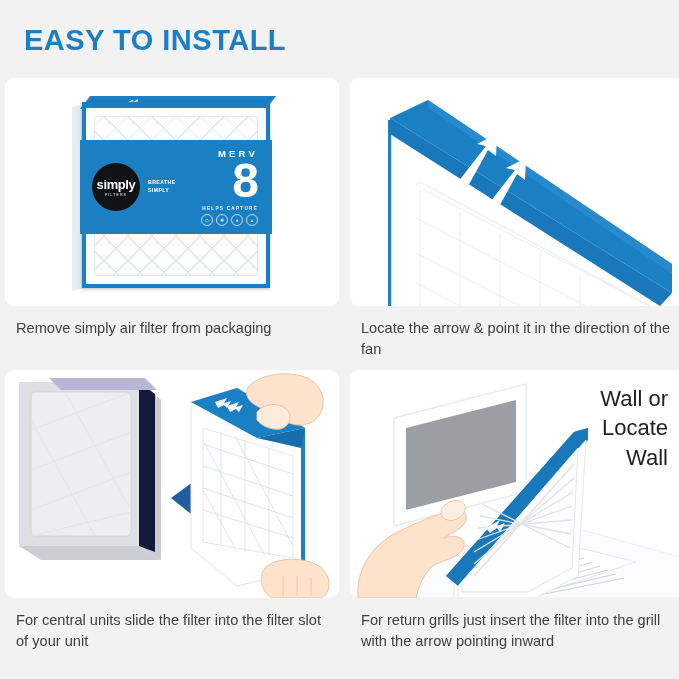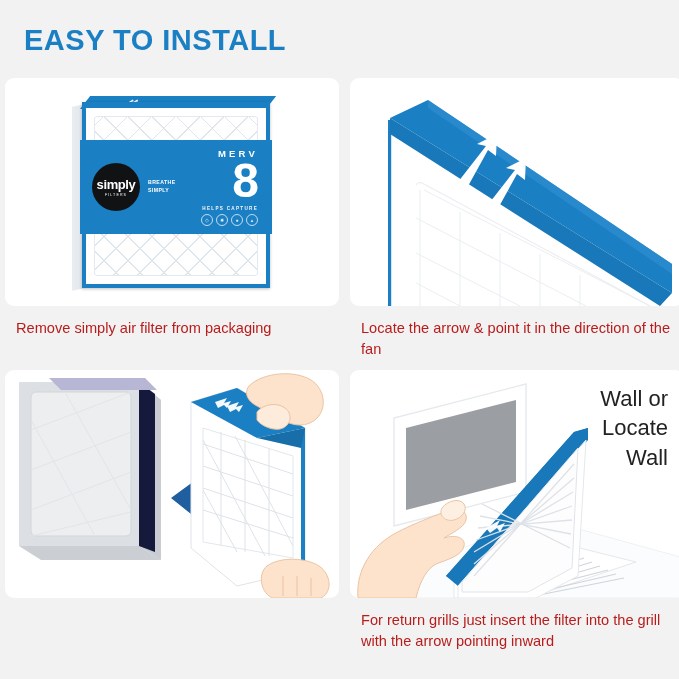--- a/index.html
+++ b/index.html
@@ -31,21 +31,21 @@
   .card{
     position:relative;
     height:228px;
     background:#ffffff;
     border-radius:9px;
     overflow:hidden;
   }
   .caption{
     padding:12px 11px 0 11px;
     font-size:14.6px;line-height:1.42;
-    color:#b91c1c;
+    color:#404040;
     min-height:46px;
   }
 
   
   .p1-wrap{position:absolute;left:50%;top:50%;transform:translate(-50%,-50%);}
   .box{
     position:relative;width:200px;height:192px;
   }
   
   .box-side{
@@ -280,20 +280,21 @@
               <path d="M262 196 C276 186 302 188 314 196 C326 204 328 222 316 228 L268 228 C256 224 252 204 262 196 Z"></path>
               <g stroke="#eac3a3" stroke-width="1" fill="none">
                 <path d="M278 206 L278 226"></path>
                   <path d="M292 206 L292 226"></path>
                   <path d="M306 208 L306 226"></path>
               </g>
             </g>
           </svg>
         </div>
       </div>
+      <div class="caption">For central units slide the filter into the filter slot of your unit</div>
     </div>
 
     <div class="step">
       <div class="card">
         <div class="p4">
           <svg viewBox="0 0 334 228" preserveAspectRatio="none">
 
             <path d="M58 196 L196 150 L334 188 L334 228 L58 228 Z" fill="#fbfcfd" stroke="#eef1f3" stroke-width="1"></path>
 
             <g>

